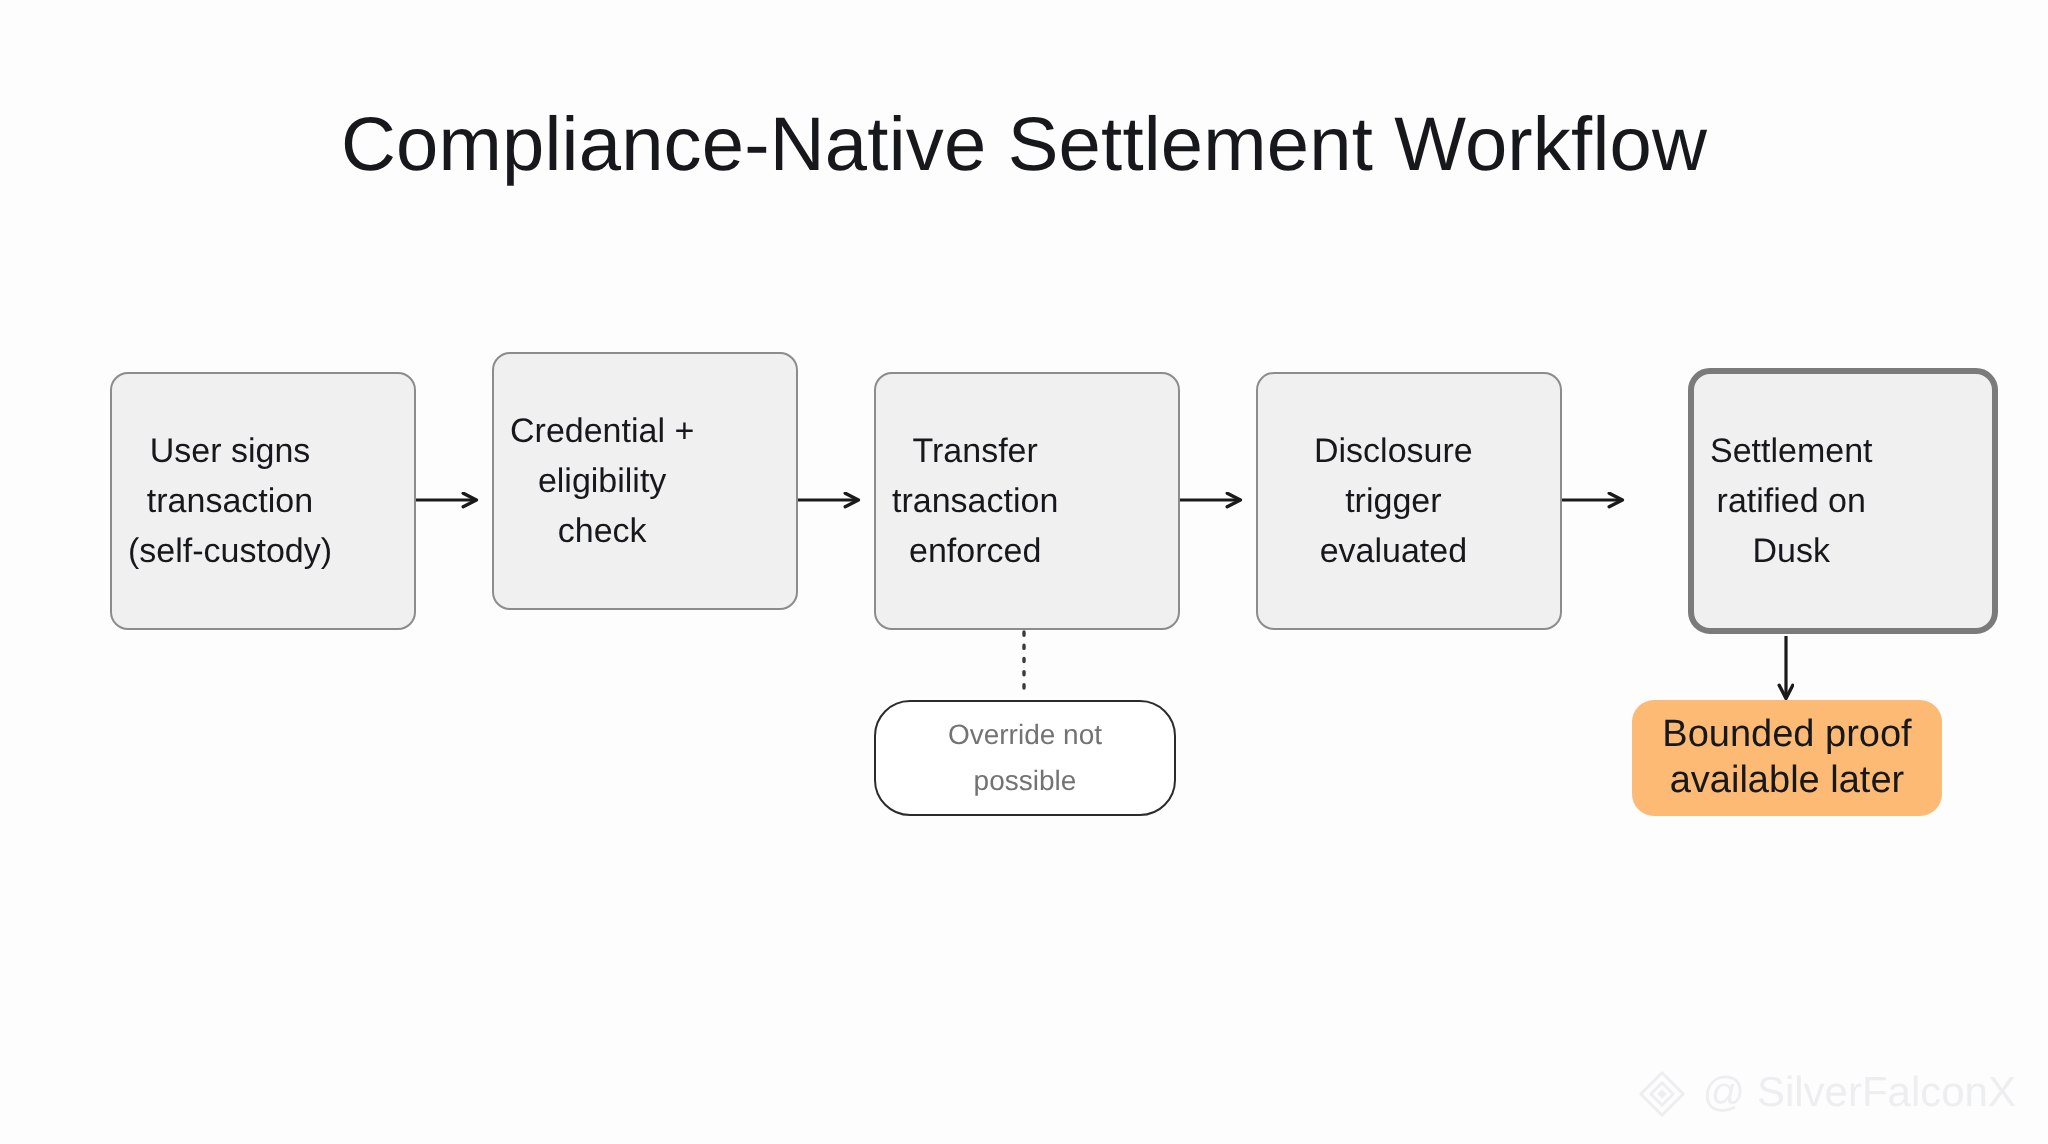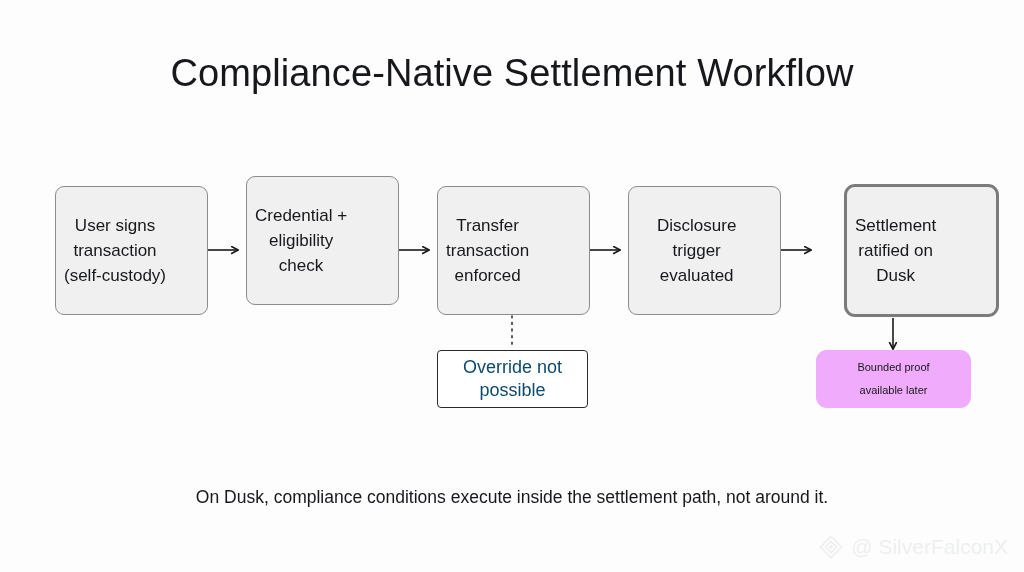--- a/index.html
+++ b/index.html
@@ -61,40 +61,40 @@
   }
 
   
   .subnode-outline {
     position: absolute;
     box-sizing: border-box;
     display: flex;
     align-items: center;
     justify-content: center;
     text-align: center;
-    border-radius: 4px;
+    border-radius: 18px;
     background: #ffffff;
     border: 1px solid #2b2b2b;
-    color: #0c4a6e;
-    font-size: 18px;
+    color: #737373;
+    font-size: 14px;
     line-height: 23px;
   }
   
   .subnode-filled {
     position: absolute;
     box-sizing: border-box;
     display: flex;
     align-items: center;
     justify-content: center;
     text-align: center;
     border-radius: 11px;
-    background: #f0abfc;
+    background: #fdba74;
     border: none;
     color: #16181c;
-    font-size: 11px;
+    font-size: 19px;
     line-height: 23px;
   }
   .subnode-text { display: block; white-space: pre-line; }
 
   
   .connectors {
     position: absolute;
     left: 0; top: 0;
     width: 1024px; height: 572px;
     pointer-events: none;
@@ -190,21 +190,20 @@
   <div class="subnode-outline" style="left:437px; top:350px; width:151px; height:58px;">
     <span class="subnode-text">Override not
 possible</span>
   </div>
 
   <div class="subnode-filled" style="left:816px; top:350px; width:155px; height:58px;">
     <span class="subnode-text">Bounded proof
 available later</span>
   </div>
 
-  <div class="caption">On Dusk, compliance conditions execute inside the settlement path, not around it.</div>
 
   <div class="watermark">
     <svg class="watermark-logo" width="26" height="26" viewBox="0 0 26 26" aria-hidden="true">
       <g fill="none" stroke="#eceef0" stroke-width="1.5" stroke-linejoin="round">
         <path d="M13 2.4 L23.6 13 L13 23.6 L2.4 13 Z"></path>
         <path d="M13 7.4 L18.6 13 L13 18.6 L7.4 13 Z"></path>
       </g>
       <path d="M13 10.6 L15.4 13 L13 15.4 L10.6 13 Z" fill="#eceef0"></path>
     </svg>
     <span class="watermark-text">@ SilverFalconX</span>

